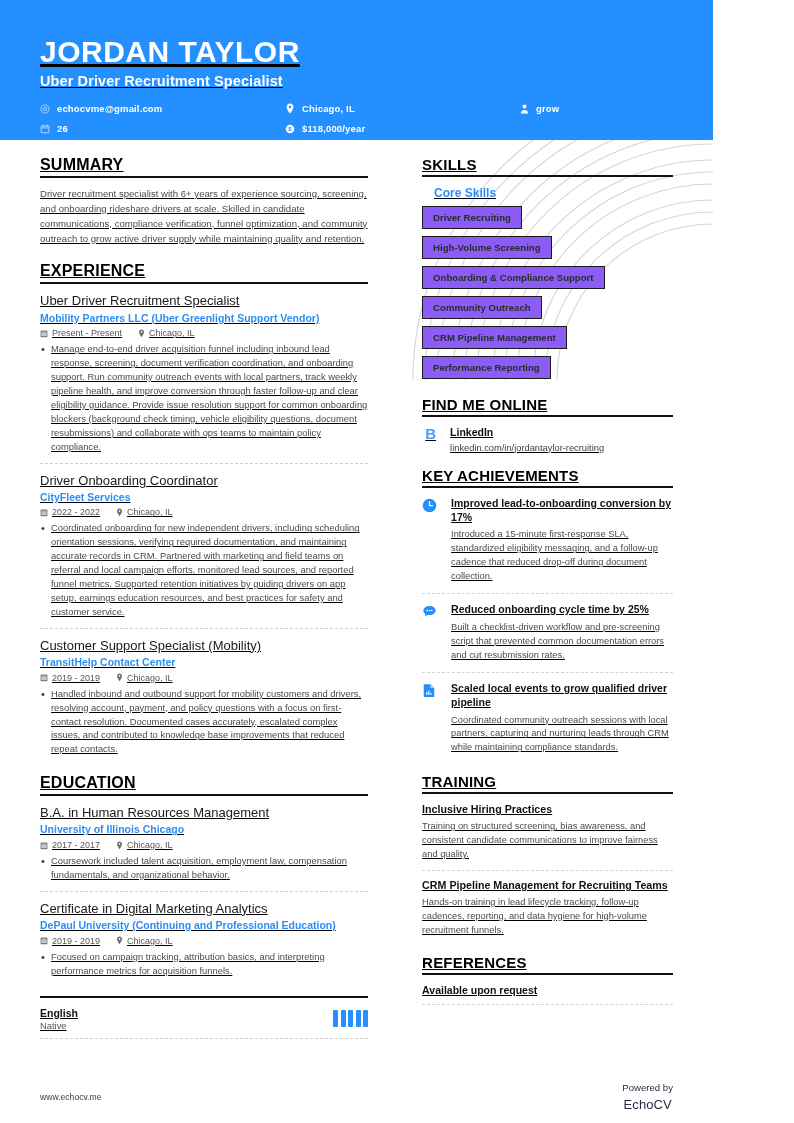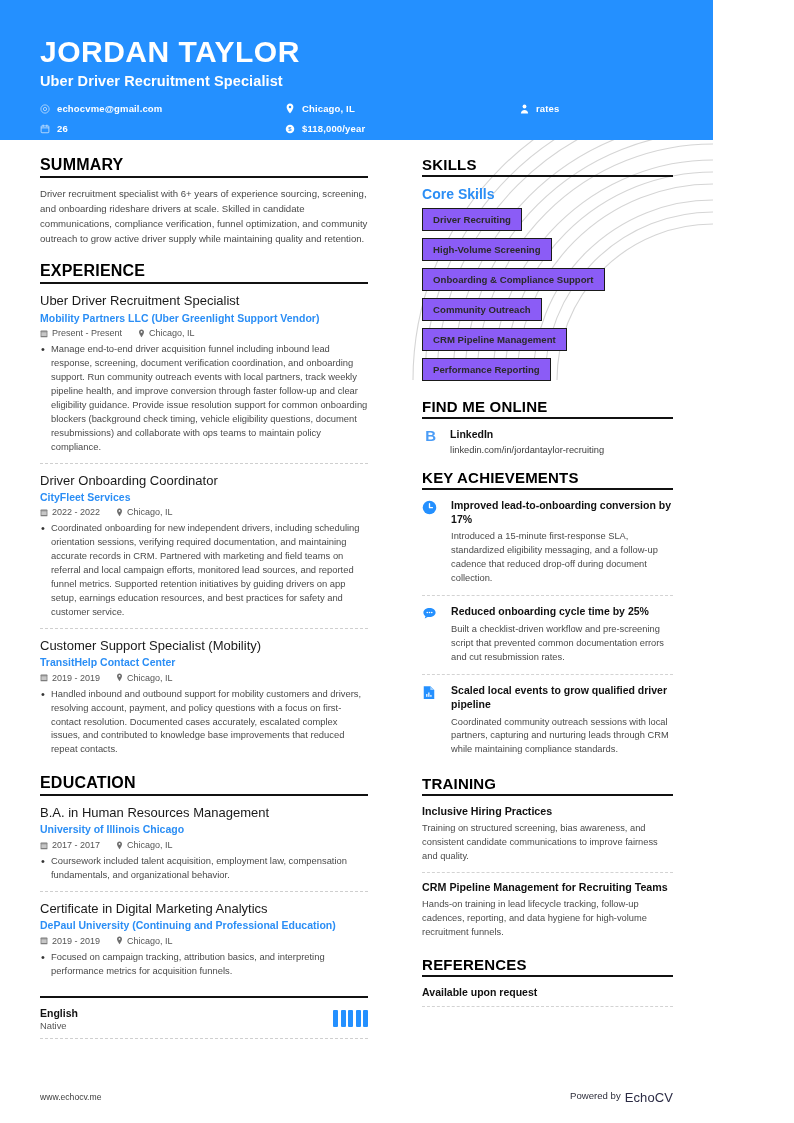--- a/index.html
+++ b/index.html
@@ -9,20 +9,21 @@
     background: #ffffff;
     font-family: "Liberation Sans", sans-serif;
     -webkit-font-smoothing: antialiased;
   }
   .page {
     position: relative;
     width: 713px;
     height: 1123px;
     overflow: hidden;
     background: #ffffff;
+    text-decoration: underline;
   }
 
   
   .arcs {
     position: absolute;
     top: 140px;
     right: 0;
     width: 340px;
     height: 330px;
     pointer-events: none;
@@ -163,24 +164,25 @@
     border-bottom: 1px dashed #cfcfcf;
   }
   .lang-name { font-size: 10.5px; font-weight: 700; color: #111; line-height: 1.25; }
   .lang-level { font-size: 9.4px; color: #555; }
   .bars { display: flex; gap: 2.5px; }
   .bar { width: 5px; height: 17px; background: #2490ff; border-radius: 1px; }
   .bar.off { background: #d6e9fd; }
 
   
   .skill-cat {
-    font-size: 14px;
+    font-size: 12px;
     font-weight: 700;
     color: #2b8ef5;
     margin-bottom: 6px;
+    margin-left: 12px;
   }
   .chip {
     display: inline-block;
     border: 1.3px solid #1a1a1a;
     padding: 5px 10px;
     font-size: 9.6px;
     font-weight: 700;
     color: #2b2b2b;
     margin-bottom: 7px;
     background: #8b5cf6;
@@ -237,21 +239,21 @@
     position: absolute;
     left: 0; right: 0; bottom: 0;
     height: 52px;
     padding: 0 40px;
     display: flex;
     align-items: center;
     justify-content: space-between;
     z-index: 3;
   }
   .footer-left { font-size: 8.6px; color: #3c3c3c; }
-  .footer-right { font-size: 9.6px; color: #2d2d3a; display: flex; align-items: flex-start; gap: 4px; }
+  .footer-right { font-size: 9.6px; color: #2d2d3a; display: flex; align-items: center; gap: 4px; flex-direction: column; }
   .brand { font-size: 13px; color: #2b2b44; letter-spacing: .1px; }
 </style>
 </head>
 <body>
 
 <div class="page">
 
   <div class="header">
     <div class="name">JORDAN TAYLOR</div>
     <div class="job-title">Uber Driver Recruitment Specialist</div>
@@ -301,21 +303,21 @@
       </div>
 
       <div class="cgroup c3">
         <div class="crow">
           <span>
             <svg width="9" height="10" viewBox="0 0 14 16">
                 <circle cx="7" cy="4" r="3.1" fill="#ffffff"></circle>
                 <path d="M1.2 15.2c0-3.2 2.6-5.6 5.8-5.6s5.8 2.4 5.8 5.6z" fill="#ffffff"></path>
               </svg>
           </span>
-          <span>rates</span>
+          <span>grow</span>
         </div>
       </div>
     </div>
   </div>
 
   <div class="arcs">
     <svg width="340" height="330" viewBox="0 0 340 330" fill="none">
       <g stroke="#d5d5d5" stroke-width="1.1" fill="none">
         <path d="M340 -60 A 300 300 0 0 0 40 240"></path>
         <path d="M340 -48 A 288 288 0 0 0 52 240"></path>

